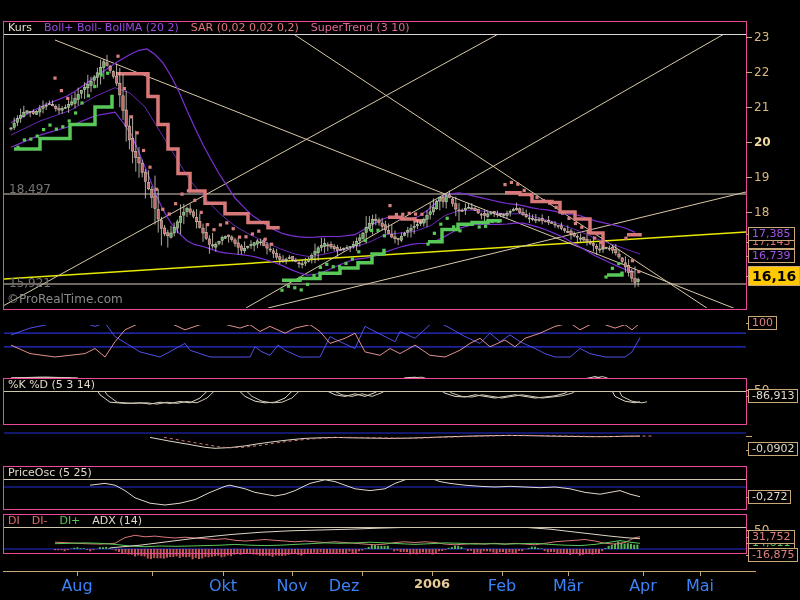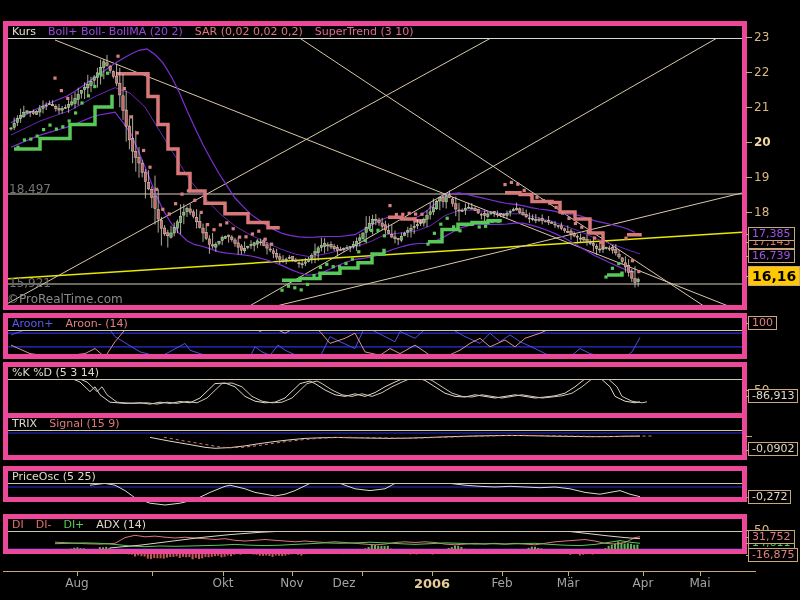--- a/index.html
+++ b/index.html
@@ -2,34 +2,34 @@
 <html><head>
 <meta charset="utf-8">
 <style>
   html,body{margin:0;padding:0;background:#000;}
   .stage{position:relative;width:800px;height:600px;background:#000;overflow:hidden;
          font-family:"DejaVu Sans",sans-serif;}
   .hdr{position:absolute;top:0;left:0;width:800px;height:20px;background:#0c0c0c;z-index:5;
        color:#e3c490;font-size:12px;font-weight:bold;line-height:20px;}
   .hdr span{position:absolute;white-space:nowrap;}
   #cv{position:absolute;top:0;left:0;z-index:1;}
-  .pnl{position:absolute;left:3px;width:744px;border:5px solid #ec4899;box-sizing:border-box;z-index:2;}
+  .pnl{position:absolute;left:3px;width:744px;border:1px solid #ec4899;box-sizing:border-box;z-index:2;}
   .lr{position:absolute;top:0;left:0;right:0;height:12px;background:#000;border-bottom:1px solid #cfc7ab;
       font-size:11px;line-height:12px;padding-left:4px;white-space:nowrap;overflow:hidden;}
   .lr span{margin-right:12px;}
   .lvl{position:absolute;left:9px;color:#737373;font-size:12px;z-index:3;}
   .wm{position:absolute;left:7px;top:292px;color:#8a8a8a;font-size:12px;z-index:3;}
   .spine{position:absolute;left:3px;top:571px;width:753px;height:1px;background:#c8a878;z-index:2;}
   .atick{position:absolute;left:754px;color:#dbb77f;font-size:12px;line-height:14px;white-space:nowrap;}
   .adash{position:absolute;left:746px;width:6px;height:1px;background:#c8a878;}
   .abox{position:absolute;left:748px;background:#000;border:1px solid #c8a878;font-size:11px;
         line-height:12px;height:14px;padding:0 3px;box-sizing:border-box;white-space:nowrap;}
   .abox.big{height:20px;line-height:18px;font-size:14px;font-weight:bold;}
   .mtick{position:absolute;width:1px;height:5px;top:571px;background:#c8a878;z-index:2;}
-  .mlab{position:absolute;top:576px;transform:translateX(-50%);color:#a3a3a3;font-size:12px;z-index:2;white-space:nowrap;}
+  .mlab{position:absolute;top:576px;transform:translateX(-50%);color:#3b82f6;font-size:16px;z-index:2;white-space:nowrap;}
   .mlab.bold{font-weight:bold;font-size:13px;color:#e8cc98;}
 </style>
 </head>
 <body>
 
 <div class="stage">
 
   <svg id="cv" width="800" height="600">
       <defs>
         <clipPath id="c-price">
@@ -761,30 +761,24 @@
       <rect x="636.4" y="544.6" width="2" height="4.4" fill="#58b858" clip-path="url(#c-dmi)"></rect>
       <polyline stroke="#d87878" stroke-width="1" points="55,542.2 70,542.9 85,543.7 100,544.1 115,543.3 125,537.6 135,535.3 145,536.8 155,536.1 165,537.2 175,538.0 185,537.2 195,538.0 205,538.7 215,539.5 225,538.7 235,540.3 245,541.0 255,540.3 265,539.5 275,540.3 285,541.0 295,541.8 305,541.0 315,541.8 325,542.5 335,541.8 345,542.5 355,543.3 365,544.1 375,544.8 385,544.1 395,542.5 405,541.8 415,542.5 425,541.8 435,542.5 445,544.1 455,544.8 465,544.1 475,543.3 485,544.1 495,543.3 505,544.1 515,543.3 525,544.1 535,544.8 545,543.3 555,541.8 565,541.0 575,540.3 585,539.5 595,541.0 605,543.3 615,544.1 625,542.5 635,537.6 640,536.8" fill="none" clip-path="url(#c-dmi)"></polyline>
       <polyline stroke="#58c858" stroke-width="1" points="55,543.7 70,543.3 85,542.9 100,543.3 115,544.4 130,546.0 145,546.7 160,546.0 175,546.3 190,546.0 205,545.6 220,545.2 235,544.4 250,545.2 265,545.6 280,545.2 295,544.4 310,543.7 325,542.9 340,543.3 355,542.9 370,542.2 385,542.9 400,543.7 415,544.4 430,543.7 445,542.9 460,543.3 475,544.1 490,543.7 505,544.1 520,543.7 535,543.3 550,544.4 565,545.2 580,545.6 595,544.4 610,542.2 620,540.6 630,542.2 640,543.3" fill="none" clip-path="url(#c-dmi)"></polyline>
       <polyline stroke="#ddd5c5" stroke-width="1" points="110,547.9 140,545.2 170,541.4 200,537.6 230,534.6 260,532.3 290,530.8 320,530.0 350,529.2 380,528.1 410,527.3 440,526.2 470,525.4 490,525.4 510,526.2 530,527.7 550,529.2 570,531.5 590,533.8 610,536.1 625,537.6 640,538.7" fill="none" clip-path="url(#c-dmi)"></polyline>
     </svg>
 
 
   <div class="pnl" style="top:21px;height:289px">
     <div class="lr" id="lr-price" style="border-bottom-color:#d8d8d8"><span style="color: rgb(232, 224, 208);">Kurs</span><span style="color: rgb(154, 74, 224);">Boll+ Boll- BollMA (20 2)</span><span style="color: rgb(224, 120, 120);">SAR (0,02 0,02 0,2)</span><span style="color: rgb(224, 104, 152);">SuperTrend (3 10)</span></div>
   </div>
-  <div class="pnl" style="top:313px;height:46px">
-    <div class="lr" id="lr-aroon"><span style="color: rgb(90, 90, 240);">Aroon+</span><span style="color: rgb(224, 128, 128);">Aroon- (14)</span></div>
-  </div>
-  <div class="pnl" style="top:362px;height:63px">
+  <div class="pnl" style="top:378px;height:47px">
     <div class="lr" id="lr-stoch"><span style="color: rgb(224, 216, 200);">%K %D (5 3 14)</span></div>
   </div>
-  <div class="pnl" style="top:413px;height:47px">
-    <div class="lr" id="lr-trix"><span style="color: rgb(224, 216, 200);">TRIX</span><span style="color: rgb(224, 120, 120);">Signal (15 9)</span></div>
-  </div>
-  <div class="pnl" style="top:466px;height:36px">
+  <div class="pnl" style="top:466px;height:44px">
     <div class="lr" id="lr-posc"><span style="color: rgb(224, 216, 200);">PriceOsc (5 25)</span></div>
   </div>
   <div class="pnl" style="top:514px;height:40px">
     <div class="lr" id="lr-dmi"><span style="color: rgb(224, 112, 112);">DI</span><span style="color: rgb(224, 112, 112);">DI-</span><span style="color: rgb(88, 200, 88);">DI+</span><span style="color: rgb(224, 216, 200);">ADX (14)</span></div>
   </div>
 
   <div class="lvl" style="top:182px">18,497</div>
   <div class="lvl" style="top:276px">15,921</div>
   <div class="wm">©ProRealTime.com</div>
 

